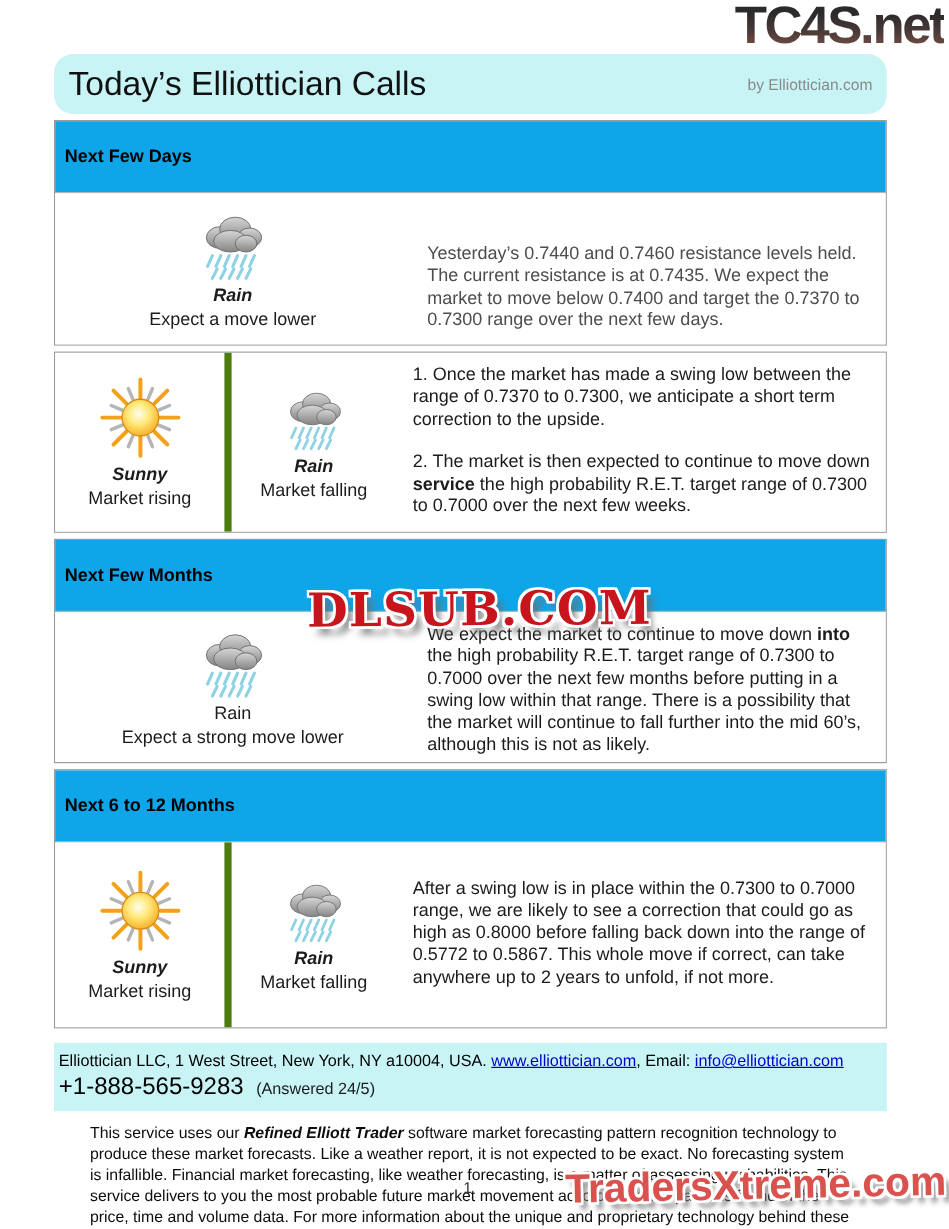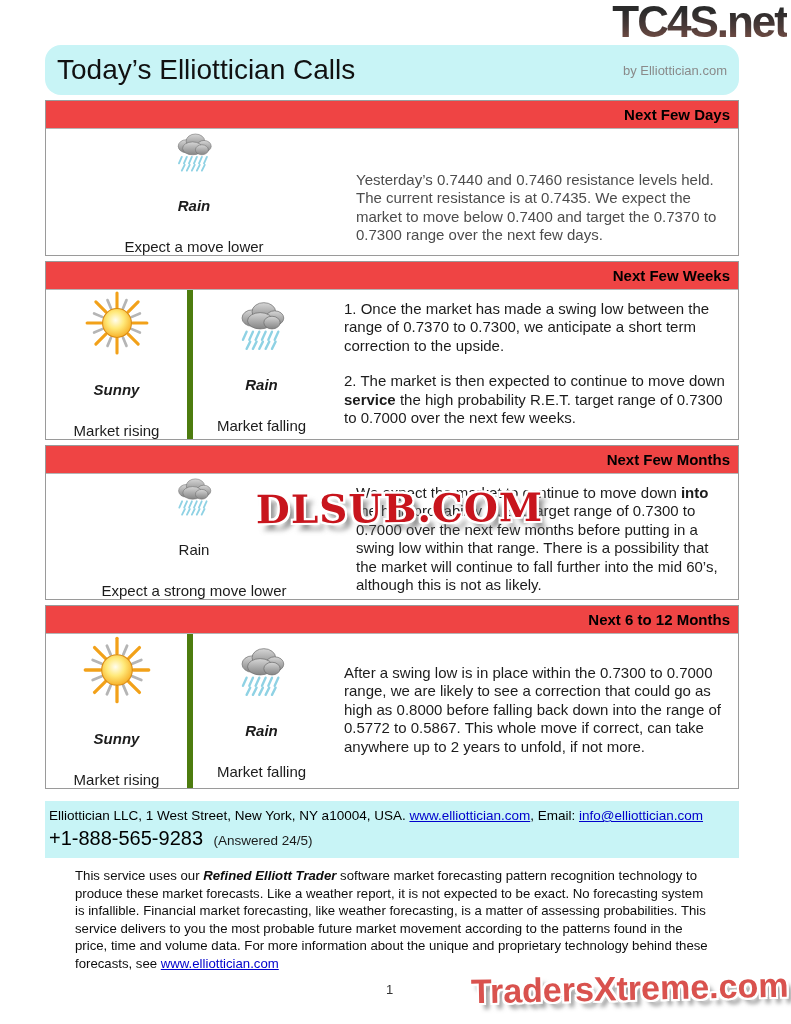--- a/index.html
+++ b/index.html
@@ -21,25 +21,25 @@
   }
   .titlebar h1{margin:0;font-size:28px;font-weight:400;color:#111;letter-spacing:0;}
   .byline{font-size:13px;color:#8a8a8a;}
   .forecastbar{
     margin-top:2px;background:#e9e9e9;padding:3px 10px;font-size:14.5px;color:#000;
   }
   .forecastbar .lbl{font-weight:bold;}
   .forecastbar .date{font-style:italic;margin-left:4px;}
   .section{margin-top:5px;border:1px solid #9a9a9a;}
   .sec-header{
-    background:#ef4444;border-bottom:1px solid #b5b5b5;
-    font-weight:bold;font-size:15px;padding:5px 8px;color:#000;text-align:right;
+    background:#0ea5e9;border-bottom:1px solid #b5b5b5;
+    font-weight:bold;font-size:15px;padding:21px 8px;color:#000;
   }
   .sec-body{display:flex;background:#fff;}
-  .icon-col{display:flex;flex-direction:column;align-items:center;justify-content:center;box-sizing:border-box;gap:21px;}
+  .icon-col{display:flex;flex-direction:column;align-items:center;justify-content:center;box-sizing:border-box;}
   .icon-col .cap1{font-size:15px;font-weight:bold;font-style:italic;margin-top:4px;}
   .icon-col .cap1.plain{font-weight:400;font-style:normal;}
   .icon-col .cap2{font-size:15px;margin-top:3px;}
   .col-wide{width:296px;}
   .col-a{width:147px;border-right:6px solid #4d7c0f;}
   .col-b{width:137px;}
   .text-col{flex:1;box-sizing:border-box;padding:8px 10px 8px 14px;font-size:15px;line-height:1.23;}
   .text-gray{color:#4d4d4d;}
   .pt40{padding-top:42px;}
   .pt10{padding-top:10px;}
@@ -160,21 +160,20 @@
             <use href="#raincloud"></use>
           </svg>
         <div class="cap1">Rain</div>
         <div class="cap2">Expect a move lower</div>
       </div>
       <div class="text-col text-gray pt40">Yesterday’s 0.7440 and 0.7460 resistance levels held. The current resistance is at 0.7435. We expect the market to move below 0.7400 and target the 0.7370 to 0.7300 range over the next few days.</div>
     </div>
   </div>
 
   <div class="section">
-    <div class="sec-header">Next Few Weeks</div>
     <div class="sec-body" style="height:149px;">
       <div class="icon-col col-a">
         <svg width="70" height="70">
             <use href="#sun"></use>
           </svg>
         <div class="cap1">Sunny</div>
         <div class="cap2">Market rising</div>
       </div>
       <div class="icon-col col-b">
         <svg width="58" height="55">

